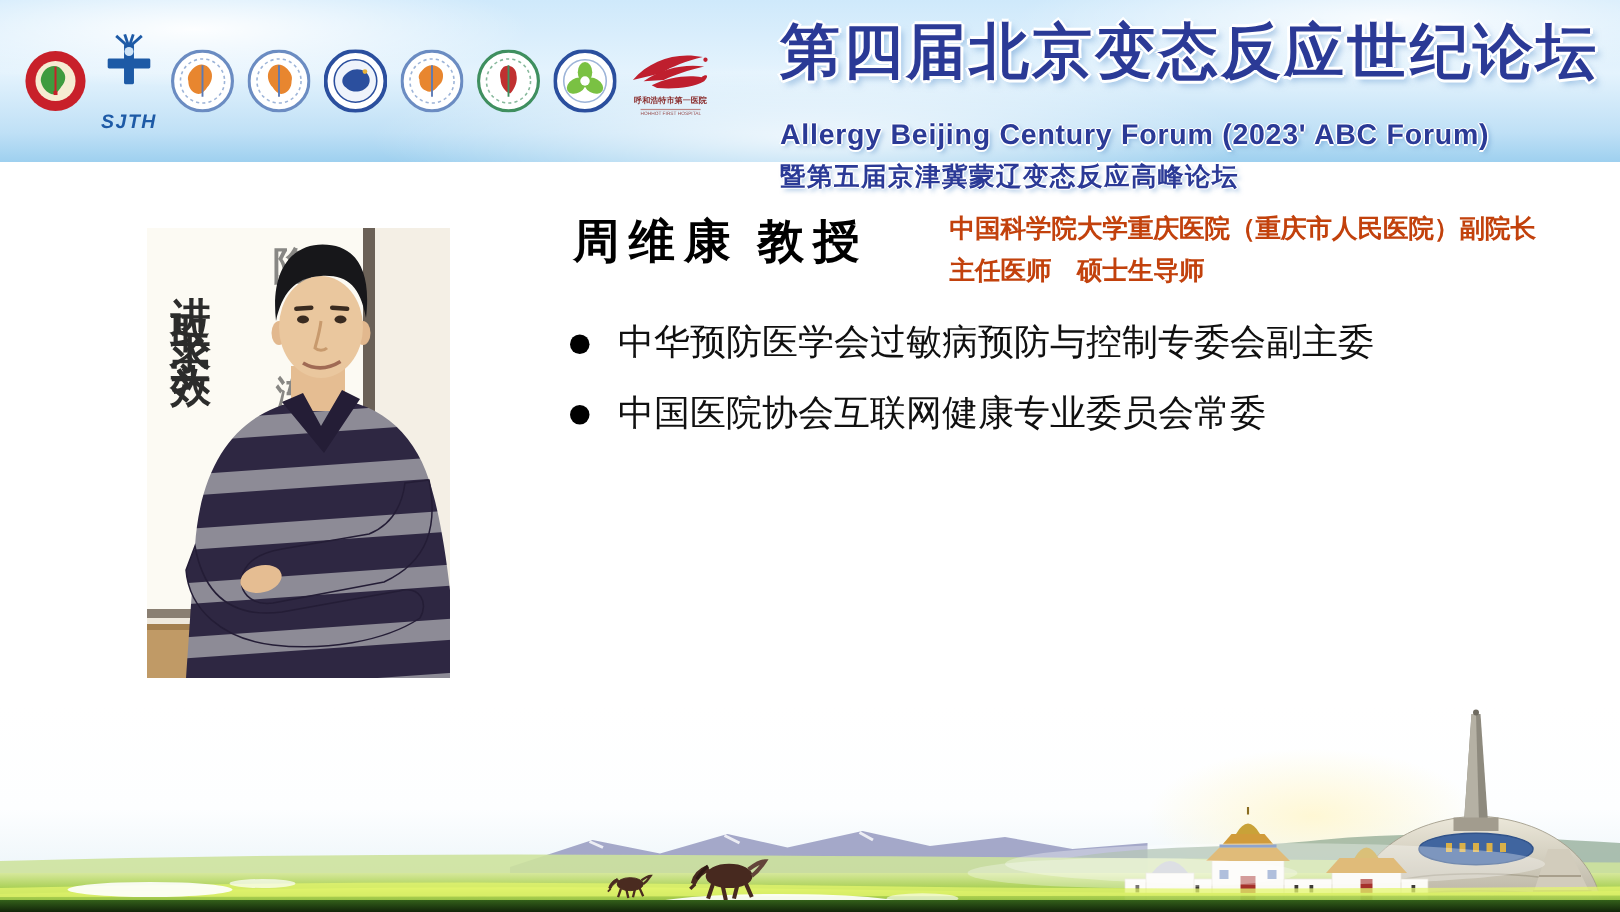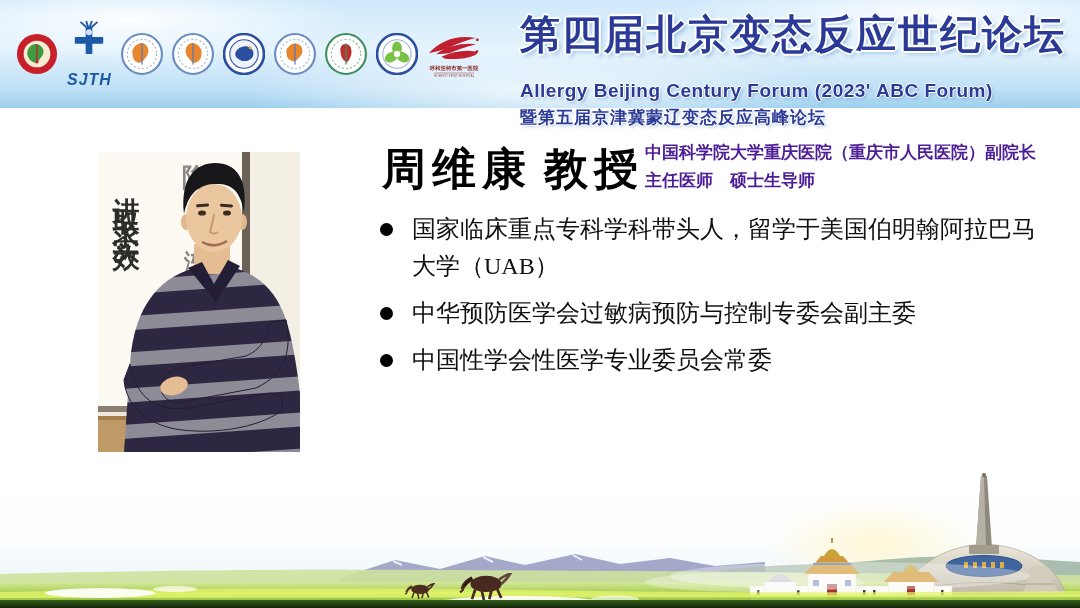--- a/index.html
+++ b/index.html
@@ -8,47 +8,47 @@
 
   
   .header{position:absolute;left:0;top:0;width:1080px;height:108px;
     background:
       radial-gradient(ellipse 320px 55px at 12% 18%, rgba(255,255,255,.95), rgba(255,255,255,0) 70%),
       radial-gradient(ellipse 420px 70px at 50% 85%, rgba(255,255,255,.75), rgba(255,255,255,0) 70%),
       radial-gradient(ellipse 360px 55px at 86% 12%, rgba(255,255,255,.85), rgba(255,255,255,0) 70%),
       linear-gradient(180deg,#cfe9fb 0%,#e4f3fd 45%,#bfe0f6 82%,#9ed0ef 100%);}
   .logos{position:absolute;left:16px;top:28px;height:52px;display:flex;align-items:center;gap:9px;}
   .logo{display:flex;flex-direction:column;align-items:center;line-height:1;}
-  .logo-label{font-size:16px;font-weight:bold;font-style:italic;color:#1d5aa6;margin-top:16px;letter-spacing:1px;text-align:center;}
+  .logo-label{font-size:13px;font-weight:bold;font-style:italic;color:#1d5aa6;margin-top:16px;letter-spacing:1px;text-align:center;}
   .logo-label-tiny{font-size:6px;font-weight:bold;color:#8b2f2f;margin-top:1px;white-space:nowrap;transform:scale(.9);}
   .logo-label-micro{font-size:4px;color:#9a5050;white-space:nowrap;transform:scale(.8);border-top:1px solid #b98383;padding-top:1px;margin-top:1px;}
 
   .titles{position:absolute;left:520px;top:7px;width:586px;color:#2b3a96;}
   .t1{font-size:40px;font-weight:900;letter-spacing:2px;white-space:nowrap;
       text-shadow:-2px 0 #fff,2px 0 #fff,0 -2px #fff,0 2px #fff,-1px -1px #fff,1px 1px #fff,
                   -1px 1px #fff,1px -1px #fff,3px 3px 4px rgba(96,150,205,.55);}
   .t2{font-size:19px;font-weight:900;letter-spacing:.5px;margin-top:18px;white-space:nowrap;
       text-shadow:-1px 0 #fff,1px 0 #fff,0 -1px #fff,0 1px #fff,2px 2px 3px rgba(96,150,205,.5);}
   .t3{font-size:17px;font-weight:900;letter-spacing:1px;margin-top:4px;white-space:nowrap;
       text-shadow:-1px 0 #fff,1px 0 #fff,0 -1px #fff,0 1px #fff,2px 2px 3px rgba(96,150,205,.5);}
 
   
   .photo{position:absolute;left:98px;top:152px;width:202px;height:300px;z-index:2;}
   .photo svg{display:block;width:100%;height:100%;}
   .scroll-text{position:absolute;left:10px;top:24px;writing-mode:vertical-rl;
       font-family:"DejaVu Serif","Liberation Serif",serif;font-weight:bold;font-size:27px;
       color:#1b1b1b;letter-spacing:12px;opacity:.92;}
 
   .name-block{position:absolute;left:382px;top:140px;z-index:3;white-space:nowrap;
-      font-family:"DejaVu Serif","Liberation Serif",serif;font-weight:bold;font-size:44px;
+      font-family:"DejaVu Serif","Liberation Serif",serif;font-weight:bold;font-size:31px;
       color:#000;letter-spacing:6px;}
   .name-suffix{margin-left:12px;}
 
   .affil{position:absolute;left:633px;top:139px;width:420px;z-index:3;
-      font-weight:bold;font-size:17px;line-height:28px;color:#4c1d95;margin-left:12px;}
+      font-weight:bold;font-size:17px;line-height:28px;color:#c2410c;}
 
   
   .bullets{position:absolute;left:378px;top:211px;width:658px;margin:0;padding:0;z-index:3;
       font-family:"Liberation Serif","DejaVu Serif",serif;font-size:24px;color:#101010;}
   .bullets li{list-style:none;position:relative;padding-left:34px;line-height:37px;margin-bottom:10px;}
   .bullets .dot{position:absolute;left:2px;top:12px;width:13px;height:13px;border-radius:50%;background:#000;}
 
   
   .landscape{position:absolute;left:0;top:470px;width:1080px;height:138px;z-index:1;}
   .landscape svg{display:block;width:100%;height:100%;}
@@ -216,23 +216,22 @@
   <div class="name-block">
     <span>周维康</span><span class="name-suffix">教授</span>
   </div>
 
   <div class="affil">
     <div>中国科学院大学重庆医院（重庆市人民医院）副院长</div>
     <div>主任医师　硕士生导师</div>
   </div>
 
   <ul class="bullets">
-    <li><span class="dot"></span><span>国家临床重点专科学科带头人，留学于美国伯明翰阿拉巴马大学（UAB）</span></li>
     <li><span class="dot"></span><span>中华预防医学会过敏病预防与控制专委会副主委</span></li>
-    <li><span class="dot"></span><span>中国性学会性医学专业委员会常委</span></li>
+    <li><span class="dot"></span><span>中国医院协会互联网健康专业委员会常委</span></li>
   </ul>
 
   <div class="landscape">
     <svg viewBox="0 0 1080 138" preserveAspectRatio="none">
       <defs>
         <linearGradient id="sky" x1="0" y1="0" x2="0" y2="1">
           <stop offset="0" stop-color="#ffffff"></stop>
             <stop offset=".5" stop-color="#fdfeff"></stop>
           <stop offset=".8" stop-color="#eef6fa"></stop>
             <stop offset="1" stop-color="#ddeef5"></stop>

